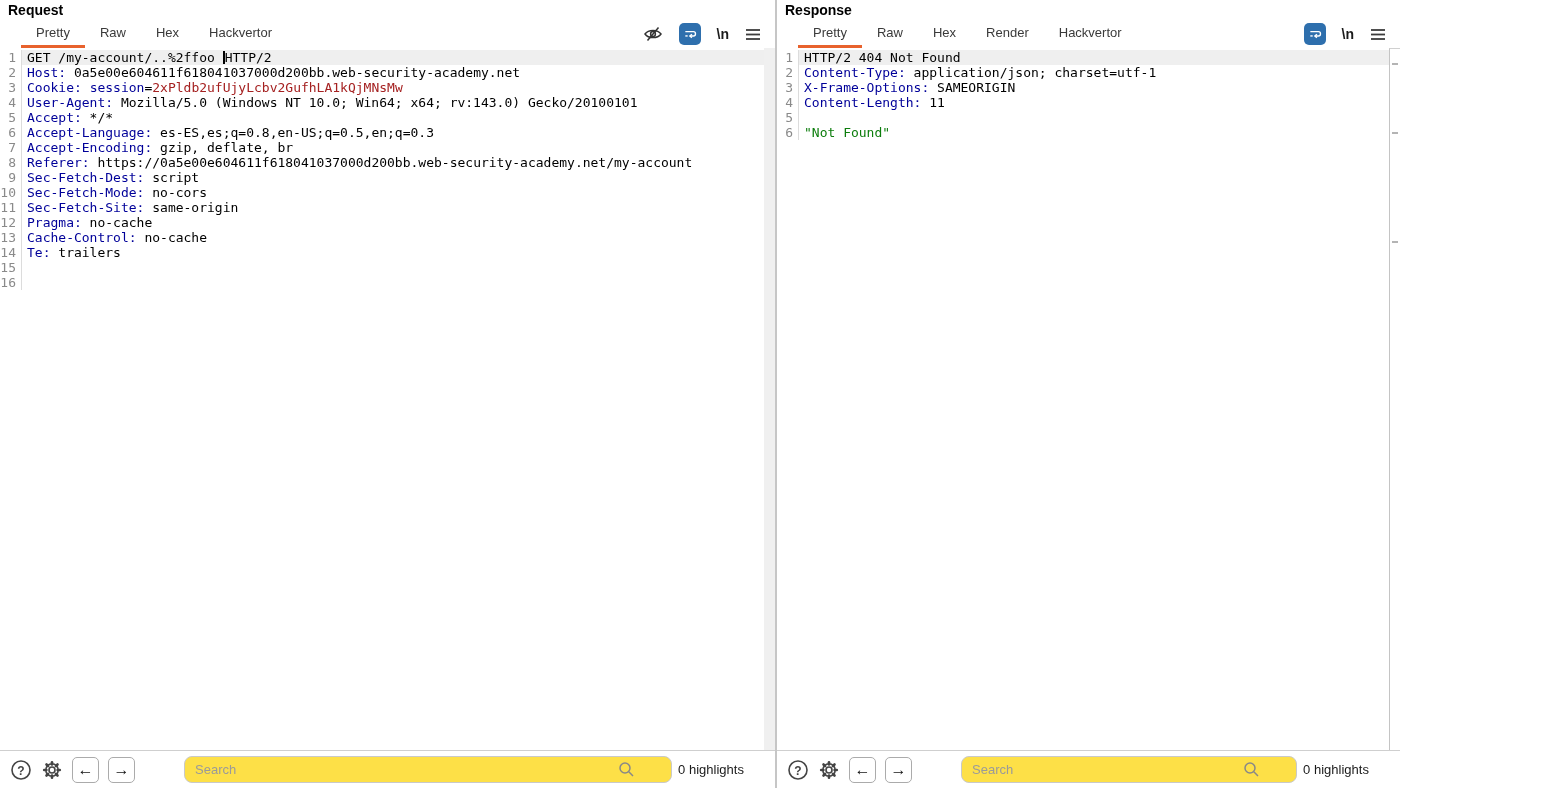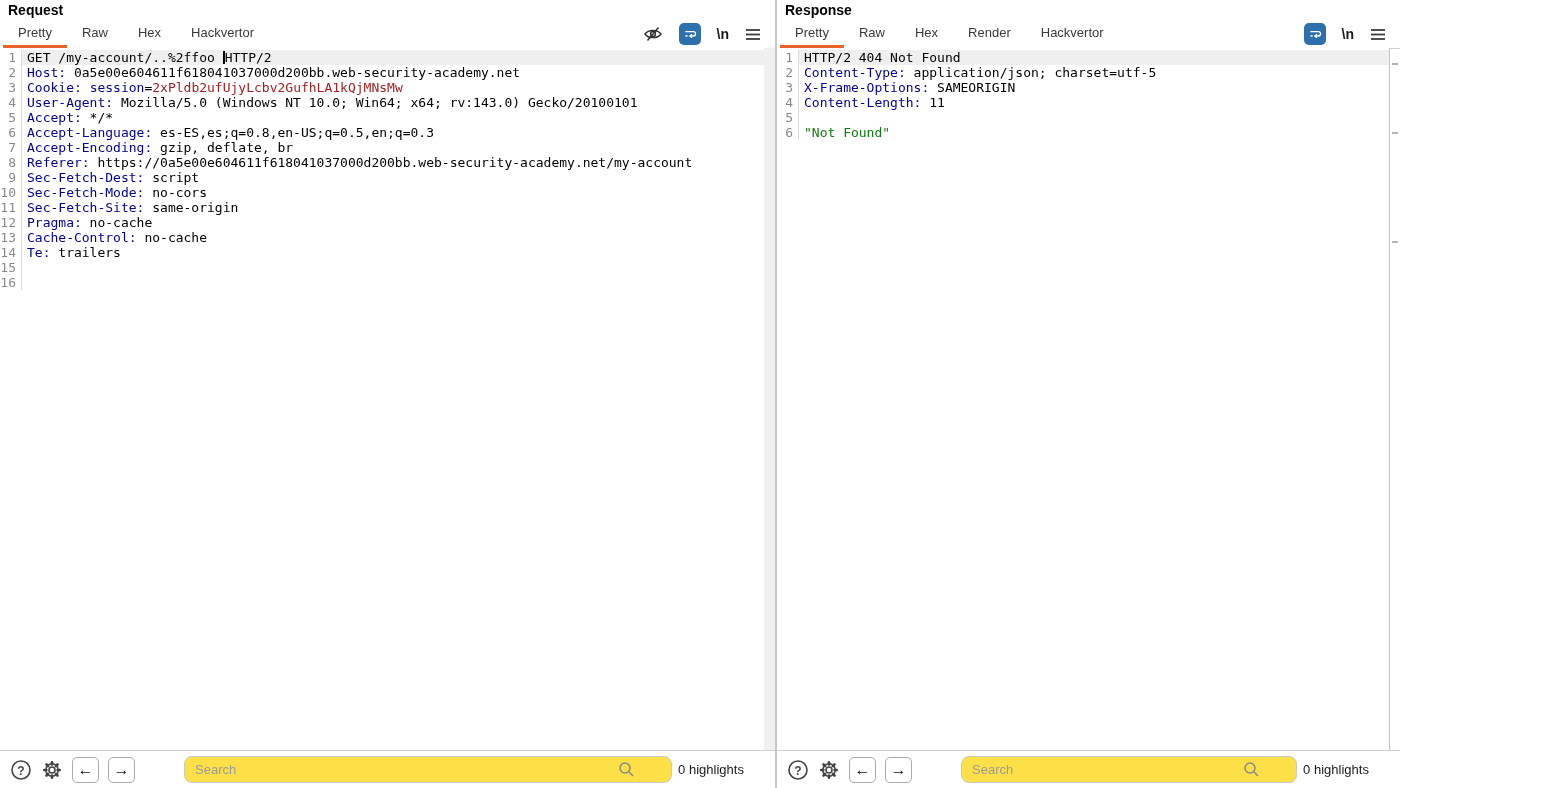--- a/index.html
+++ b/index.html
@@ -5,21 +5,21 @@
   * { margin:0; padding:0; box-sizing:border-box; }
   html,body { width:1552px; height:788px; overflow:hidden; background:#fff;
               font-family:"Liberation Sans", sans-serif; color:#1a1a1a; }
   .app { display:flex; width:1400px; height:788px; }
   .panel { display:flex; flex-direction:column; background:#fff; }
   .panel.left  { width:777px; border-right:2px solid #c6c6c6; }
   .panel.right { flex:1; }
 
   .title { height:20px; padding:2px 0 0 8px; font-size:14px; font-weight:bold; color:#000; }
 
-  .tabrow { height:28px; display:flex; align-items:stretch; padding-left:3px; position:relative; }
+  .tabrow { height:28px; display:flex; align-items:stretch; padding-left:21px; position:relative; }
   .tab { padding:0 15px; display:flex; align-items:center; font-size:13px; color:#3a3a3a;
          border-bottom:3px solid transparent; cursor:default; }
   .tab.selected { border-bottom-color:#e8622d; }
   .tabicons { margin-left:auto; display:flex; align-items:center; gap:16px; padding-right:14px; }
   .wrapbtn { width:22px; height:22px; border-radius:5px; background:#2e6fad; display:flex;
              align-items:center; justify-content:center; }
   .nl-glyph { font-size:14px; font-weight:600; color:#1a1a1a; letter-spacing:0; }
 
   .editor { flex:1; position:relative; overflow:hidden; background:#fff;
             font-family:"DejaVu Sans Mono", monospace; font-size:13px; line-height:15px; }
@@ -233,21 +233,21 @@
     </div>
 
     <div class="editor">
       <div class="code-lines">
           <div class="code-row sel">
             <div class="gutter">1</div>
             <div class="content"><span class="c-plain">HTTP/2 404 Not Found</span></div>
           </div>
           <div class="code-row">
             <div class="gutter">2</div>
-            <div class="content"><span class="c-name">Content-Type:</span><span class="c-plain"> application/json; charset=utf-5</span></div>
+            <div class="content"><span class="c-name">Content-Type:</span><span class="c-plain"> application/json; charset=utf-1</span></div>
           </div>
           <div class="code-row">
             <div class="gutter">3</div>
             <div class="content"><span class="c-name">X-Frame-Options:</span><span class="c-plain"> SAMEORIGIN</span></div>
           </div>
           <div class="code-row">
             <div class="gutter">4</div>
             <div class="content"><span class="c-name">Content-Length:</span><span class="c-plain"> 11</span></div>
           </div>
           <div class="code-row">

